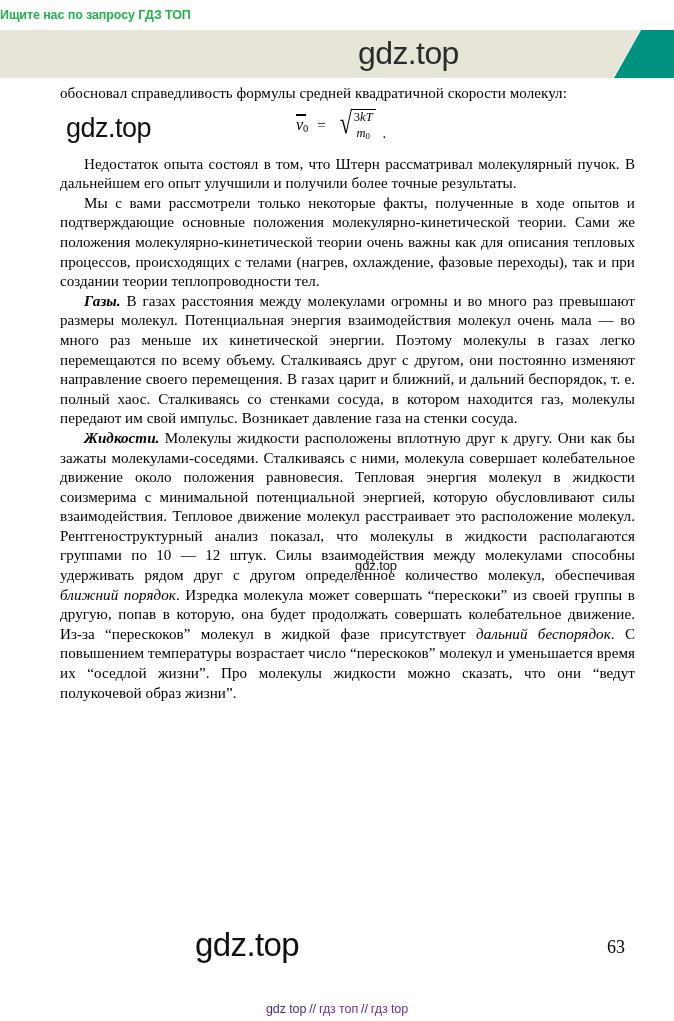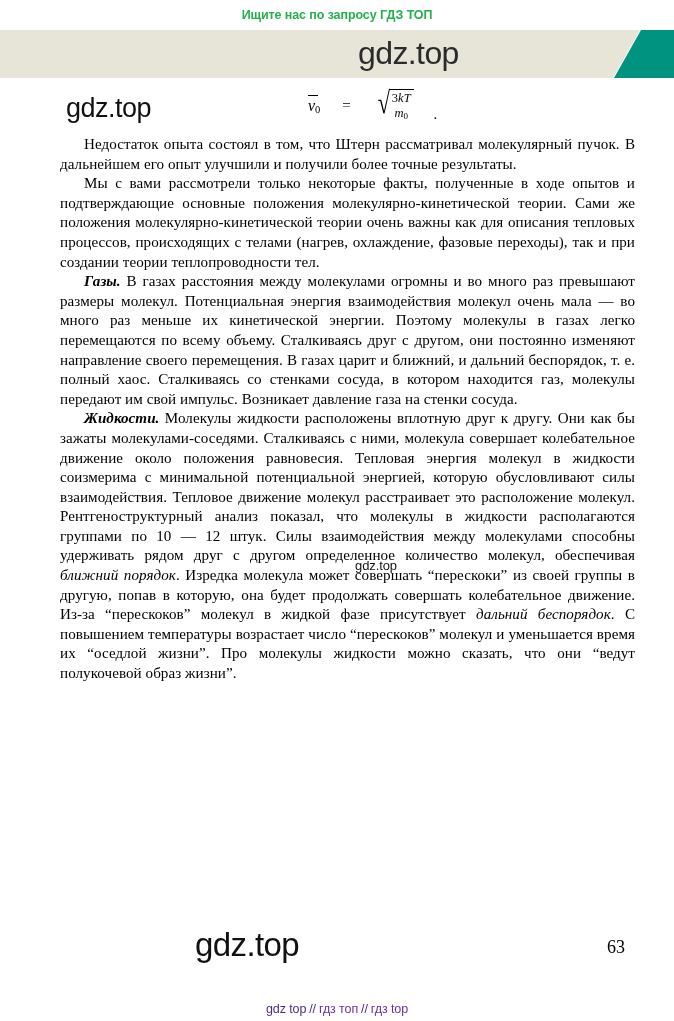--- a/index.html
+++ b/index.html
@@ -18,21 +18,21 @@
   }
 
   
   .promo-bar {
     position: absolute;
     top: 0; left: 0;
     width: 674px;
     height: 30px;
     display: flex;
     align-items: center;
-    justify-content: center;
+    justify-content: flex-start;
   }
   .promo-text {
     font-family: "Liberation Sans", "DejaVu Sans", sans-serif;
     font-size: 12.5px;
     font-weight: 700;
     letter-spacing: -0.1px;
     color: #22b14c;
     white-space: nowrap;
   }
 
@@ -102,28 +102,27 @@
     left: 6px;
     top: 6px;
     font-family: "Liberation Sans", "DejaVu Sans", sans-serif;
     font-size: 27px;
     letter-spacing: -0.5px;
     color: #111111;
     white-space: nowrap;
   }
   .formula {
     position: absolute;
-    left: 248px;
+    left: 236px;
     top: 2px;
     display: flex;
     align-items: center;
     font-family: "Liberation Serif", "DejaVu Serif", serif;
     font-size: 15px;
     white-space: nowrap;
-    gap: 13px;
   }
   .f-var {
     position: relative;
     font-style: italic;
     font-size: 16px;
   }
   .f-var .bar {
     position: absolute;
     top: -2px; left: 0; right: 2px;
     height: 1.3px;
@@ -212,20 +211,21 @@
 </div>
 
 <div class="banner">
   <div class="banner-beige"></div>
   <div class="banner-teal"></div>
   <div class="banner-logo">gdz.top</div>
 </div>
 
 <div class="page-body">
 
+  <p class="para">обосновал справедливость формулы средней квадратичной скорости молекул:</p>
 
   <div class="formula-row">
     <span class="wm-inline">gdz.top</span>
 
     <span class="formula">
       <span class="f-var">
         <span class="bar"></span><span>v</span><span class="f-sub">0</span>
       </span>
       <span class="f-eq">=</span>
       <span class="f-sqrt">

